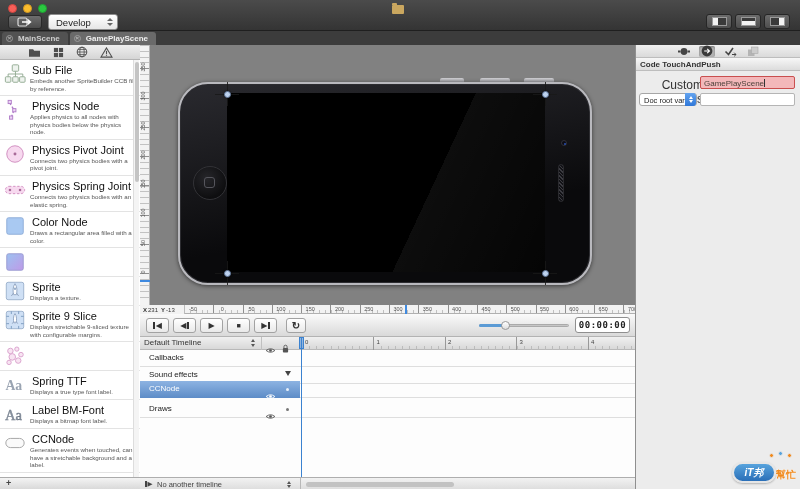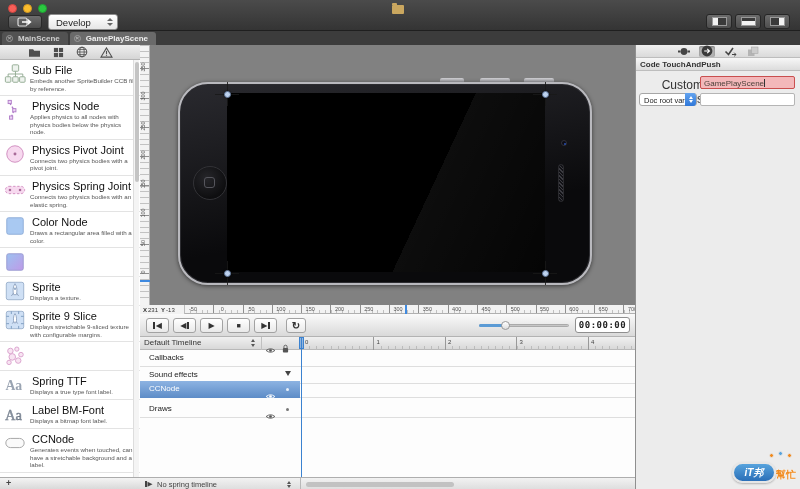--- a/index.html
+++ b/index.html
@@ -617,21 +617,21 @@
       </div>
     <div id="playhead-top"></div>
     <div id="playhead"></div>
   </div>
 
   <div id="chained-bar">
     <span id="chained-icon">
         <span class="bar"></span>
         <span class="tri">▶</span>
       </span>
-    <span id="chained-label">No spring timeline</span>
+    <span id="chained-label">No another timeline</span>
     <span class="mini-stepper" id="chained-stepper">
         <i class="up"></i>
         <i class="dn"></i>
       </span>
     <span id="chained-sep"></span>
     <div id="hscrollbar"></div>
   </div>
 
   <div id="right-panel">
     <div id="right-toolbar">

